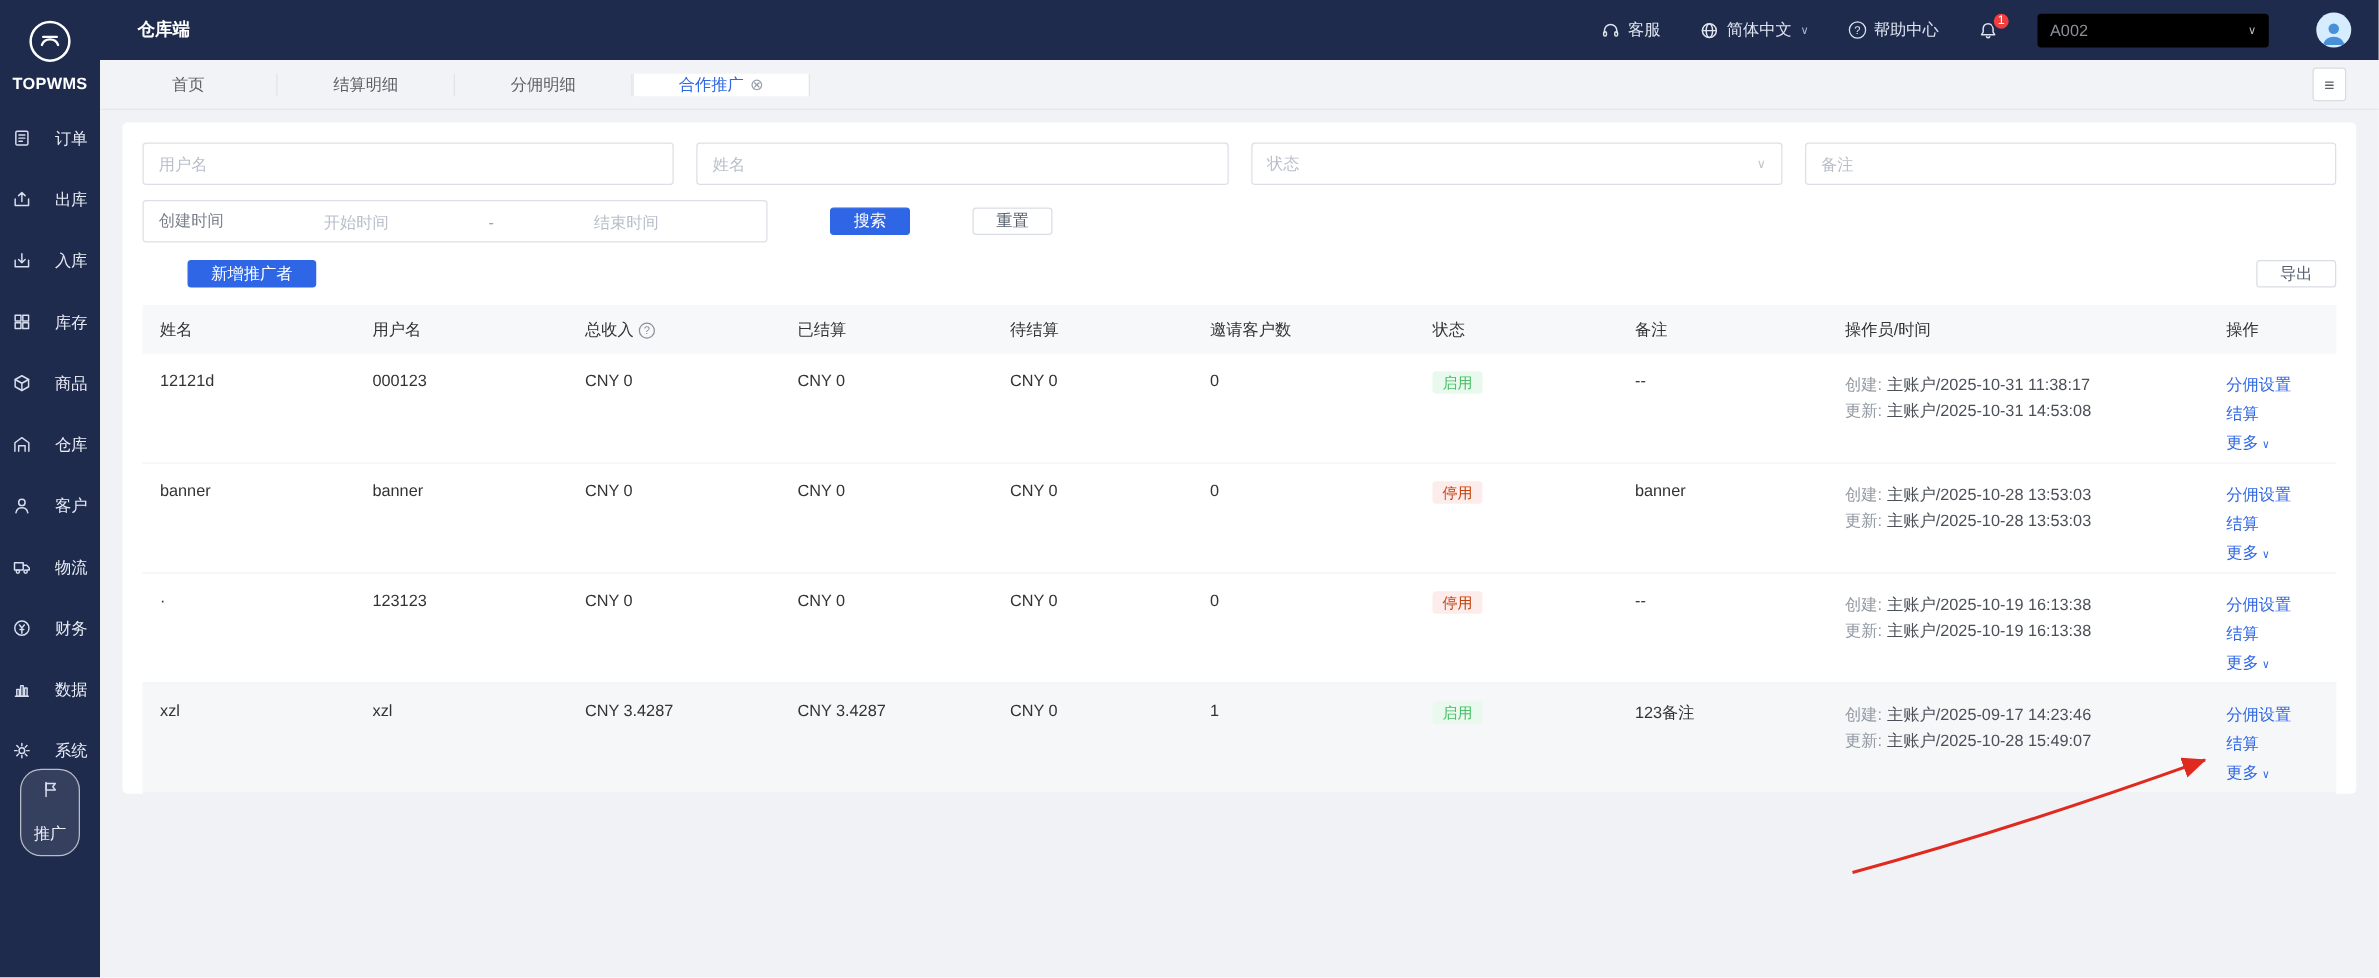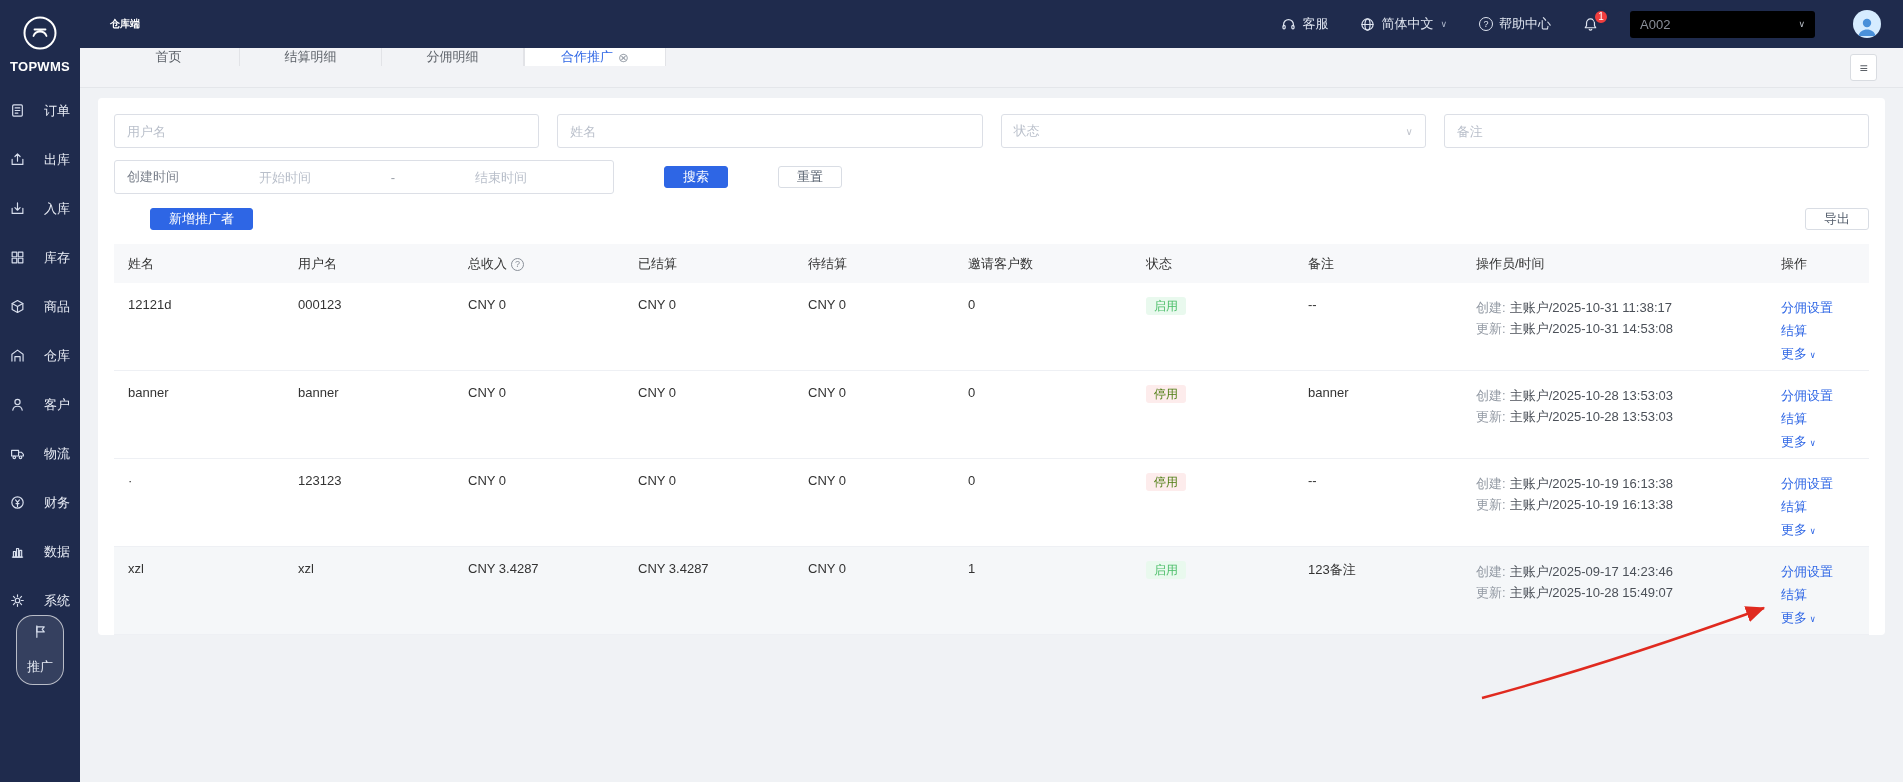--- a/index.html
+++ b/index.html
@@ -15,34 +15,34 @@
   .brand-text { color:#fff; font-size:13px; font-weight:bold; letter-spacing:.3px; margin-top:7px; }
   .nav { margin-top:12px; }
   .nav-item { height:49px; display:flex; align-items:center; justify-content:center; cursor:pointer; }
   .nav-inner { display:flex; align-items:center; gap:19px; padding:8px 10px; border-radius:17px; }
   .nav-item.active .nav-inner { border:1px solid rgba(255,255,255,.65); background:rgba(255,255,255,.10);flex-direction:column; }
   .nav-label { color:#e8ecf5; font-size:13px; white-space:nowrap; }
   .nico { width:15px; height:15px; flex:none; }
   .nico path, .nico rect, .nico circle, .nico ellipse { stroke:#d7deed; stroke-width:1.1; fill:none; stroke-linecap:round; stroke-linejoin:round; }
   
   .topbar { position:absolute; left:80px; top:0; right:0; height:48px; background:#1f2b4d; display:flex; align-items:center; }
-  .page-title { color:#fff; font-size:10px; font-weight:bold; padding-left:30px; }
+  .page-title { color:#fff; font-size:14px; font-weight:bold; padding-left:30px; }
   .hdr-right { margin-left:auto; display:flex; align-items:center; gap:32px; padding-right:22px; }
   .hdr-item { display:flex; align-items:center; gap:6px; color:#dfe5f0; font-size:13px; cursor:pointer; white-space:nowrap; }
   .hico { width:15px; height:15px; }
   .hico path, .hico rect, .hico circle, .hico ellipse { stroke:#dfe5f0; stroke-width:1.1; fill:none; stroke-linecap:round; stroke-linejoin:round; }
   .hdr-caret { font-size:9px; color:#aeb8cc; margin-left:1px; }
   .help-circle { width:14px; height:14px; border:1px solid #dfe5f0; border-radius:50%; font-size:9px; display:flex; align-items:center; justify-content:center; }
   .bell { position:relative; }
   .bell-badge { position:absolute; top:-8px; right:-11px; min-width:16px; height:16px; background:#f03e3e; border:2px solid #1f2b4d; border-radius:9px; color:#fff; font-size:10px; display:flex; align-items:center; justify-content:center; padding:0 3px; }
   .hdr-select { width:185px; height:27px; background:#000000; border-radius:3px; display:flex; align-items:center; justify-content:space-between; padding:0 10px; color:#8a8f99; font-size:13px; cursor:pointer; }
   .sel-caret { color:#b9bec8; font-size:9px; }
   .avatar { width:28px; height:28px; border-radius:50%; background:#d6ecff; overflow:hidden; display:flex; align-items:flex-end; justify-content:center; cursor:pointer; margin-left:6px; }
   
-  .tabbar { position:absolute; left:80px; top:48px; right:0; height:40px; background:#f2f3f6; border-bottom:1px solid #e4e6ea; display:flex; align-items:flex-start; padding-left:18px; }
+  .tabbar { position:absolute; left:80px; top:48px; right:0; height:40px; background:#f2f3f6; border-bottom:1px solid #e4e6ea; display:flex; align-items:center; }
   .tab { min-width:142px; display:flex; align-items:center; justify-content:center; gap:5px; padding:0 12px; font-size:13px; color:#5c6168; border-right:1px solid #e2e3e7; cursor:pointer; white-space:nowrap; }
   .tab.active { background:#fff; color:#2e66e5; border-left:1px solid #e2e3e7; }
   .tab-close { color:#99a0aa; font-size:13px; }
   .tab-menu-btn { margin-left:auto; align-self:center; margin-right:26px; width:27px; height:27px; background:#fff; border:1px solid #d9dce1; border-radius:3px; display:flex; align-items:center; justify-content:center; color:#5c6168; font-size:14px; cursor:pointer; }
   
   .content { position:absolute; left:80px; top:88px; right:0; bottom:0; padding:10px 18px 0; }
   .panel { background:#fff; border-radius:4px; padding:16px 16px 0; }
   .filters-row { display:flex; gap:18px; }
   .input { height:34px; border:1px solid #dcdfe6; border-radius:3px; padding:0 12px; font-size:13px; color:#333; background:#fff; outline:none; width:100%; }
   .filters-row .fld { flex:1; }
@@ -63,21 +63,21 @@
   
   .table { margin-top:14px; }
   .thead, .tr { display:grid; grid-template-columns:170px 170px 170px 170px 160px 178px 162px 168px 305px 1fr; }
   .th { background:#f7f8fa; padding:11px 8px 10px 14px; font-size:13px; color:#333; white-space:nowrap; }
   .tr { height:88px; border-bottom:1px solid #eef0f4; background:#fff; }
   .tr.highlight { background:#f5f7f9; }
   .td { padding:14px 8px 0 14px; font-size:13px; color:#333; overflow:hidden; }
   .info { display:inline-block; width:13px; height:13px; border:1px solid #8a9099; border-radius:50%; color:#8a9099; font-size:9px; line-height:11px; text-align:center; margin-left:4px; vertical-align:1px; }
   .badge { display:inline-block; padding:3px 8px; border-radius:3px; font-size:12px; line-height:1; }
   .badge.green { color:#49bd67; background:#e9f9ee; }
-  .badge.red { color:#4d7c0f; background:#fdecec; }
+  .badge.red { color:#c2410c; background:#fdecec; }
   .meta-line { line-height:21px; white-space:nowrap; }
   .meta-label { color:#9299a3; margin-right:4px; }
   .meta-value { color:#4b5058; }
   .ops { display:flex; flex-direction:column;font-family:Liberation Mono, monospace; }
   .link { color:#2e66e5; font-size:13px; line-height:23px; text-decoration:none; cursor:pointer; white-space:nowrap; }
   .link .caret { font-size:9px; margin-left:3px; color:#2e66e5; }
   
   .annot { position:absolute; left:0; top:0; width:1903px; height:782px; z-index:50; pointer-events:none; }
 </style>
 </head>

